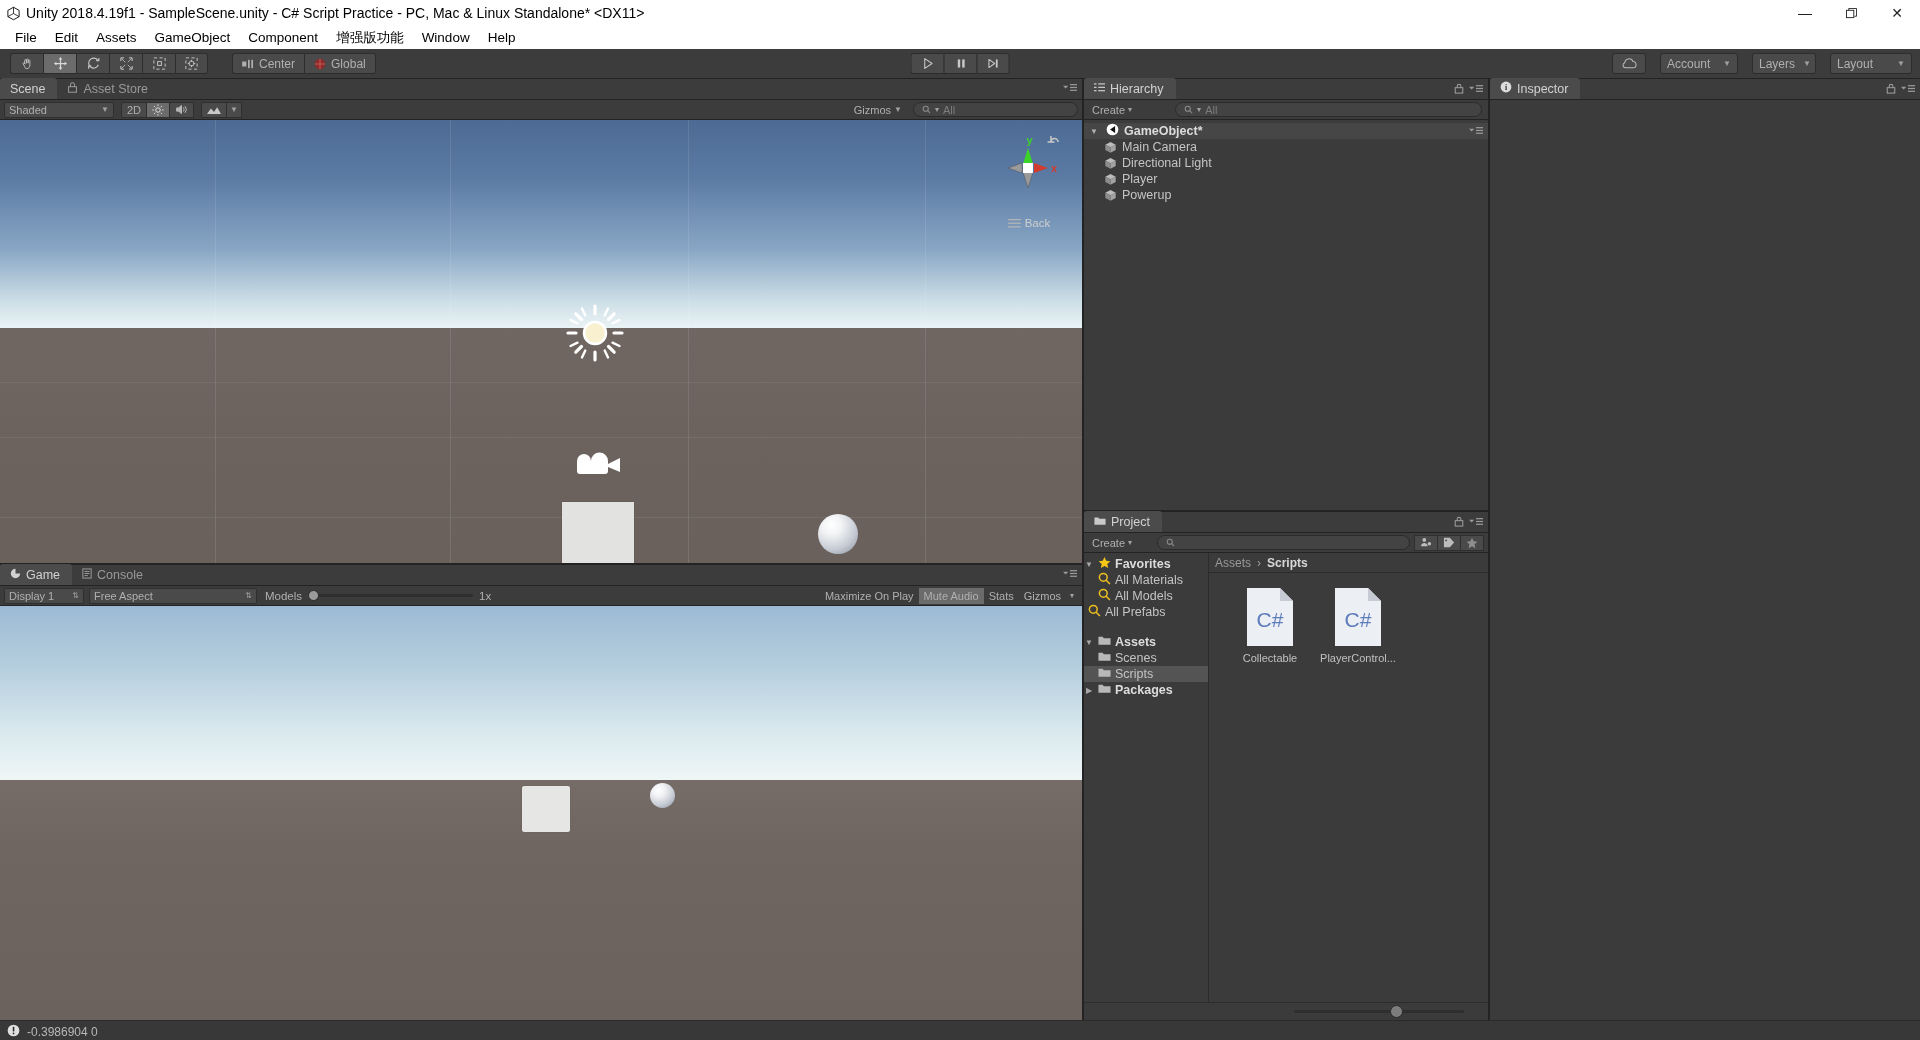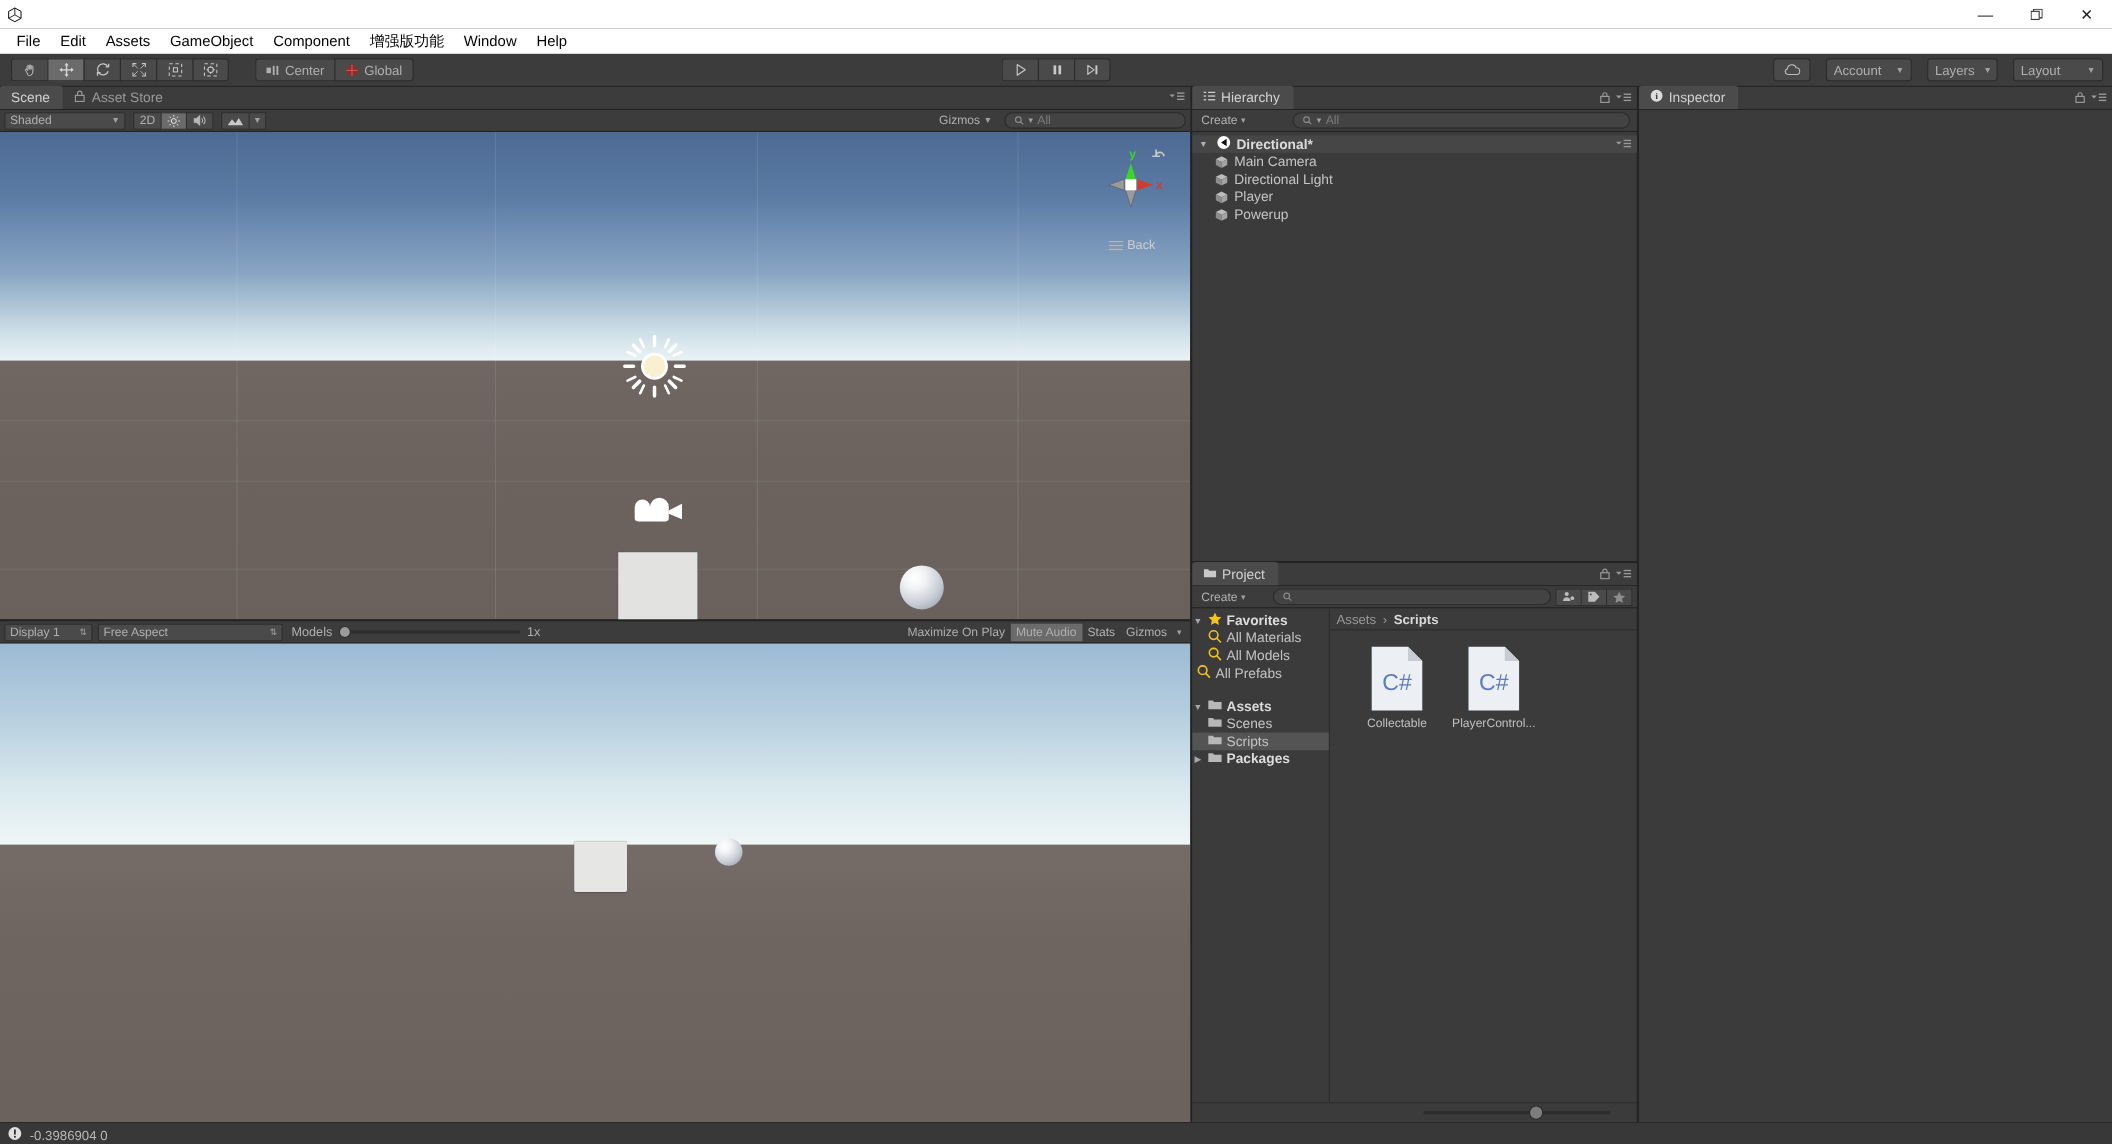--- a/index.html
+++ b/index.html
@@ -171,20 +171,21 @@
 </head>
 <body>
 
 <div id="titlebar">
   <span class="unity-logo">
     <svg width="15" height="15" viewBox="0 0 24 24">
         <path d="M12 2 L21 7 L21 17 L12 22 L3 17 L3 7 Z" fill="none" stroke="#000" stroke-width="1.4"></path>
         <path d="M12 2 L12 12 L3 17 M12 12 L21 17" fill="none" stroke="#000" stroke-width="1.2"></path>
       </svg>
   </span>
+  <span class="title-text">Unity 2018.4.19f1 - SampleScene.unity - C# Script Practice - PC, Mac &amp; Linux Standalone* &lt;DX11&gt;</span>
   <div id="win-buttons">
     <div>—</div>
     <div>
       <svg width="11" height="11" viewBox="0 0 12 12">
           <rect x="0.5" y="2.5" width="8" height="8" fill="none" stroke="#222"></rect>
           <path d="M3 2.5 V0.5 H11.5 V9 H9.2" fill="none" stroke="#222"></path>
         </svg>
     </div>
     <div class="close">✕</div>
   </div>
@@ -422,20 +423,47 @@
               </svg>
             <span>Back</span>
           </div>
         </div>
       </div>
     </div>
 
     <div class="hsplit"></div>
 
     <div class="col" style="flex:1; min-height:0;">
+      <div class="tabstrip">
+        <div class="ptab active">
+          <span>
+            <svg width="11" height="11" viewBox="0 0 14 14" fill="#d2d2d2">
+                <path d="M7 1a6 6 0 106 6H7z"></path>
+              </svg>
+          </span>
+          <span>Game</span>
+        </div>
+        <div class="ptab">
+          <span>
+            <svg width="10" height="11" viewBox="0 0 12 13" fill="none" stroke="#9a9a9a" stroke-width="1.2">
+                <rect x="1" y="1" width="10" height="11"></rect>
+                <path d="M3 4h6M3 6.5h6M3 9h4"></path>
+              </svg>
+          </span>
+          <span>Console</span>
+        </div>
+        <div class="tabright">
+          <svg width="14" height="10" viewBox="0 0 16 11" fill="#9a9a9a">
+              <path d="M0 3l3 3 3-3z"></path>
+              <rect x="8" y="1" width="8" height="1.4"></rect>
+              <rect x="8" y="4.2" width="8" height="1.4"></rect>
+              <rect x="8" y="7.4" width="8" height="1.4"></rect>
+            </svg>
+        </div>
+      </div>
       <div class="subbar">
         <div class="sb-drop" style="margin-left:4px; width:80px;">
           <span>Display 1</span>
             <span class="caret">⇅</span>
         </div>
         <div class="sb-drop" style="margin-left:5px; width:168px;">
           <span>Free Aspect</span>
             <span class="caret">⇅</span>
         </div>
         <div style="display:flex; align-items:center; gap:6px; margin-left:8px;">
@@ -521,21 +549,21 @@
       </div>
       <div style="padding-top:3px;">
         <div class="hrow scene">
           <span class="arrow">▼</span>
           <span>
             <svg width="13" height="13" viewBox="0 0 14 14">
                 <circle cx="7" cy="7" r="6.3" fill="#ffffff"></circle>
                 <path d="M9.8 3.3 L4.4 7 L9.8 10.7 Z" fill="#111"></path>
               </svg>
           </span>
-          <span>Directional*</span>
+          <span>GameObject*</span>
           <span style="position:absolute; right:5px; display:flex; align-items:center;">
             <svg width="14" height="10" viewBox="0 0 16 11" fill="#9a9a9a">
                 <path d="M0 3l3 3 3-3z"></path>
                 <rect x="8" y="1" width="8" height="1.4"></rect>
                 <rect x="8" y="4.2" width="8" height="1.4"></rect>
                 <rect x="8" y="7.4" width="8" height="1.4"></rect>
               </svg>
           </span>
         </div>
         <div class="hrow" style="padding-left:20px">

